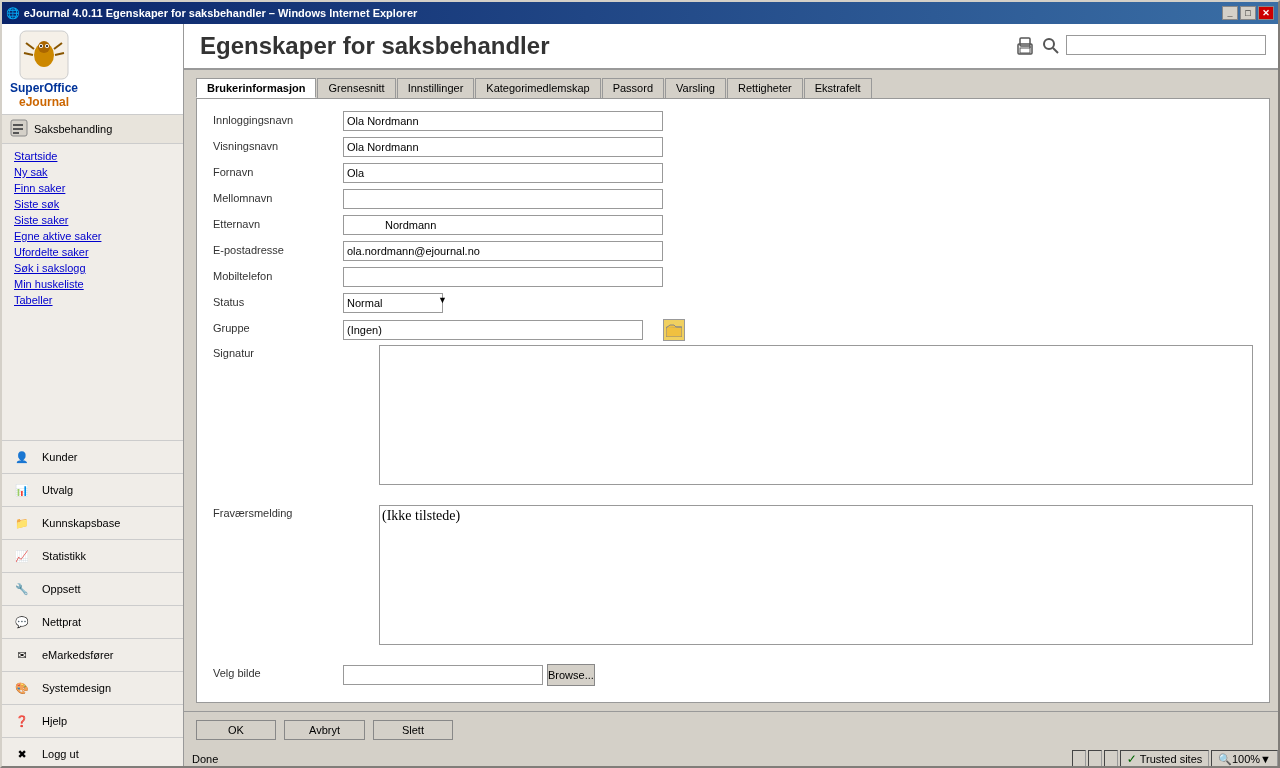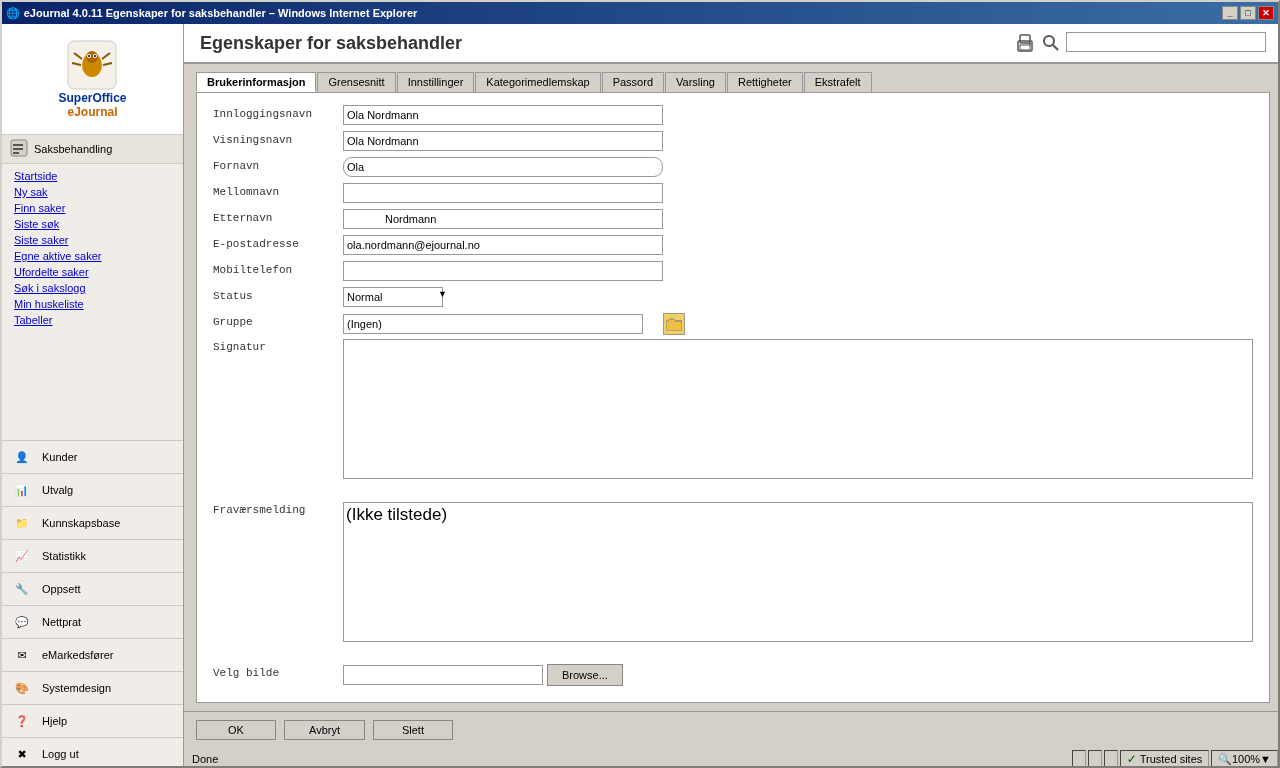--- a/index.html
+++ b/index.html
@@ -40,23 +40,23 @@
       display: flex;
       flex-direction: column;
       flex-shrink: 0;
     }
 
     #logo-area {
       background: white;
       padding: 8px;
       display: flex;
       align-items: center;
-      justify-content: center;
+      justify-content: flex-start;
       border-bottom: 1px solid #ccc;
-      height: 111px;
+      height: 91px;
     }
     .logo-text {
       font-size: 12px; color: #003399; font-weight: bold;
       text-align: center;
       line-height: 1.2;
     }
     .logo-text span { color: #cc6600; }
 
     #section-header {
       background: #e8e4dc;
@@ -104,21 +104,21 @@
 
     
     #content-header {
       background: white;
       padding: 8px 16px;
       display: flex;
       align-items: center;
       justify-content: space-between;
       border-bottom: 2px solid #999;
     }
-    #page-title-text { font-size: 18px; font-weight: bold; color: #333; font-family: Arial, sans-serif; }
+    #page-title-text { font-size: 24px; font-weight: bold; color: #333; font-family: Arial, sans-serif; }
     #header-icons { display: flex; gap: 4px; }
     .header-icon { width: 22px; height: 22px; cursor: pointer; display: flex; align-items: center; justify-content: center; font-size: 14px; }
 
     
     #dialog-content {
       flex: 1;
       padding: 8px 12px;
       overflow: hidden;
       display: flex;
       flex-direction: column;
@@ -164,21 +164,20 @@
       align-items: flex-start;
       margin-bottom: 4px;
       min-height: 22px;
     }
     .form-label {
       width: 130px;
       flex-shrink: 0;
       font-size: 11px;
       padding-top: 3px;
       color: #333;
-      font-family: Liberation Mono, monospace;
     }
     .form-input {
       flex: 1;
       height: 20px;
       border: 1px solid #999;
       font-size: 11px;
       padding: 1px 3px;
       background: white;
       font-family: Tahoma, Arial, sans-serif;
     }
@@ -233,23 +232,24 @@
 
     .textarea-wrapper {
       flex: 1;
       display: flex;
       position: relative;
     }
     .textarea-wrapper textarea {
       width: 100%;
       border: 1px solid #999;
       resize: none;
-      font-size: 17px;
-      font-family: Liberation Sans, sans-serif;
+      font-size: 14px;
+      font-family: Liberation Serif, serif;
       padding: 2px;
+      margin-left: 36px;
     }
 
     
     #bottom-buttons {
       display: flex;
       gap: 8px;
       padding: 8px 12px;
       background: #d4d0c8;
       border-top: 1px solid #999;
     }
@@ -303,21 +303,21 @@
       display: flex;
       align-items: center;
       gap: 4px;
     }
     .velg-bilde-input {
       width: 200px;
       height: 20px;
       border: 1px solid #999;
     }
     .browse-btn {
-      padding: 2px 14px;
+      padding: 2px 0;
       border: 1px solid #888;
       background: #d4d0c8;
       cursor: pointer;
       font-size: 11px;
       font-family: Tahoma, Arial, sans-serif;
       height: 22px;
     }
 
     
     ::-webkit-scrollbar { width: 16px; }
@@ -479,21 +479,21 @@
             <input type="text" class="form-input" style="max-width: 320px;" value="Ola Nordmann">
           </div>
 
           <div class="form-row">
             <div class="form-label">Visningsnavn</div>
             <input type="text" class="form-input" style="max-width: 320px;" value="Ola Nordmann">
           </div>
 
           <div class="form-row">
             <div class="form-label">Fornavn</div>
-            <input type="text" class="form-input" style="max-width: 320px; border-radius: 9px;" value="Ola">
+            <input type="text" class="form-input" style="max-width: 320px;" value="Ola">
           </div>
 
           <div class="form-row">
             <div class="form-label">Mellomnavn</div>
             <input type="text" class="form-input" style="max-width: 320px;">
           </div>
 
           <div class="form-row">
             <div class="form-label">Etternavn</div>
             <input type="text" class="form-input" style="max-width: 320px; padding-left: 41px;" value="Nordmann">

